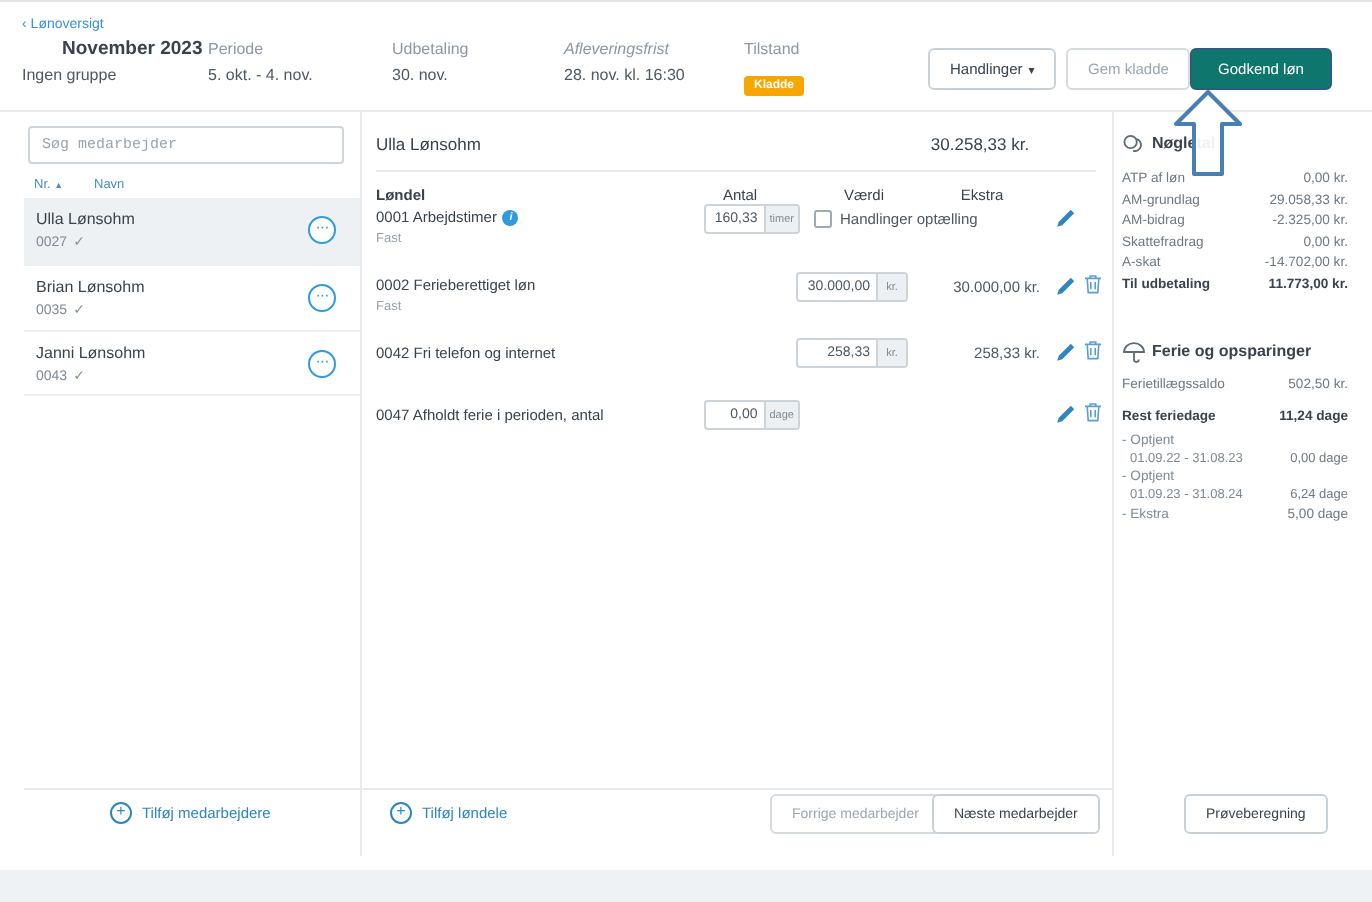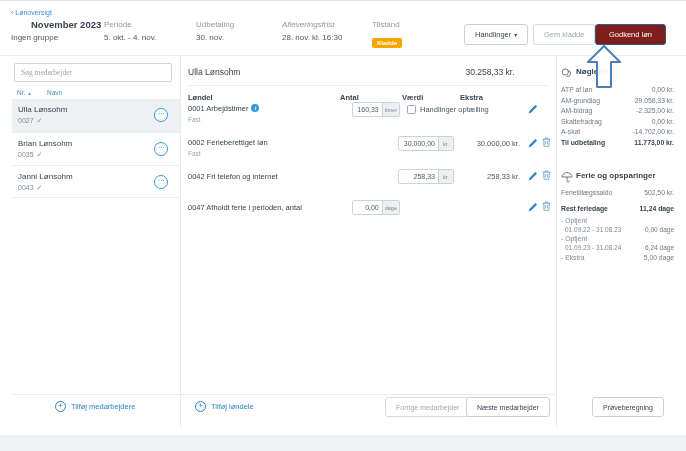--- a/index.html
+++ b/index.html
@@ -13,46 +13,46 @@
   .lbl  { font-size:8px; color:#8d97a1; }
   .val  { font-size:8px; color:#4d5862; }
   .link { color:#3a92d4; cursor:pointer; }
   .btn {
     display:flex; align-items:center; justify-content:center; gap:3px;
     height:21px; padding:0 10px; background:#fff;
     border:1px solid #c9d1d8; border-radius:3px;
     font-size:7.5px; color:#39434e; cursor:pointer; white-space:nowrap;
   }
   .btn.muted { color:#9aa6b0; border-color:#d5dbe0; }
-  .btn.primary { background:#7f1d1d; border-color:#2d5c7f; color:#fff; }
+  .btn.primary { background:#0f766e; border-color:#2d5c7f; color:#fff; }
   .badge {
     display:inline-block; background:#f7a600; color:#fff;
     font-size:6px; font-weight:bold; padding:2px 5px; border-radius:2px;
   }
   .hline { position:absolute; background:#e9ecef; height:1px; }
   .vline { position:absolute; background:#e9ecef; width:1px; }
   .search {
     width:158px; height:19px; border:1px solid #ced5da; border-radius:2px;
     font-size:7.5px; padding:0 6px; color:#4d5862; outline:none;
-    font-family:Liberation Serif, serif;
+    font-family:Liberation Mono, monospace;
   }
   .search::placeholder { color:#9aa4ae; }
   .emp-row { left:12px; width:168px; height:33px; cursor:pointer; }
   .emp-row.sel { background:#eef1f4; }
   .emp-name { position:absolute; left:6px; top:6px; font-size:8px; color:#39434e; }
   .emp-num  { position:absolute; left:6px; top:18px; font-size:7px; color:#7f8a94; }
   .chk { color:#84938b; font-size:7px; margin-left:3px; }
   .more-icon {
     position:absolute; right:12px; top:9px; width:14px; height:14px;
     border:1px solid #2f9ae0; border-radius:50%;
     display:flex; align-items:center; justify-content:center;
     color:#2f9ae0; font-size:8px; line-height:1; cursor:pointer; background:#fff;
     letter-spacing:-0.5px; padding-bottom:3px;
   }
-  .col-h { font-size:7.5px; font-weight:bold; color:#39434e; text-align:left; }
+  .col-h { font-size:7.5px; font-weight:normal; color:#39434e; text-align:center; }
   .row-lbl { font-size:7.5px; color:#39434e; }
   .row-sub { font-size:6.5px; color:#98a3ad; }
   .numbox {
     position:absolute; display:flex; height:15px; background:#fff;
     border:1px solid #ccd3d9; border-radius:2px; overflow:hidden;
   }
   .numbox input {
     border:0; outline:none; text-align:right; font-size:7px; color:#4d5862;
     padding:0 3px; width:100%; background:transparent;
     font-family:"Liberation Sans", sans-serif;

